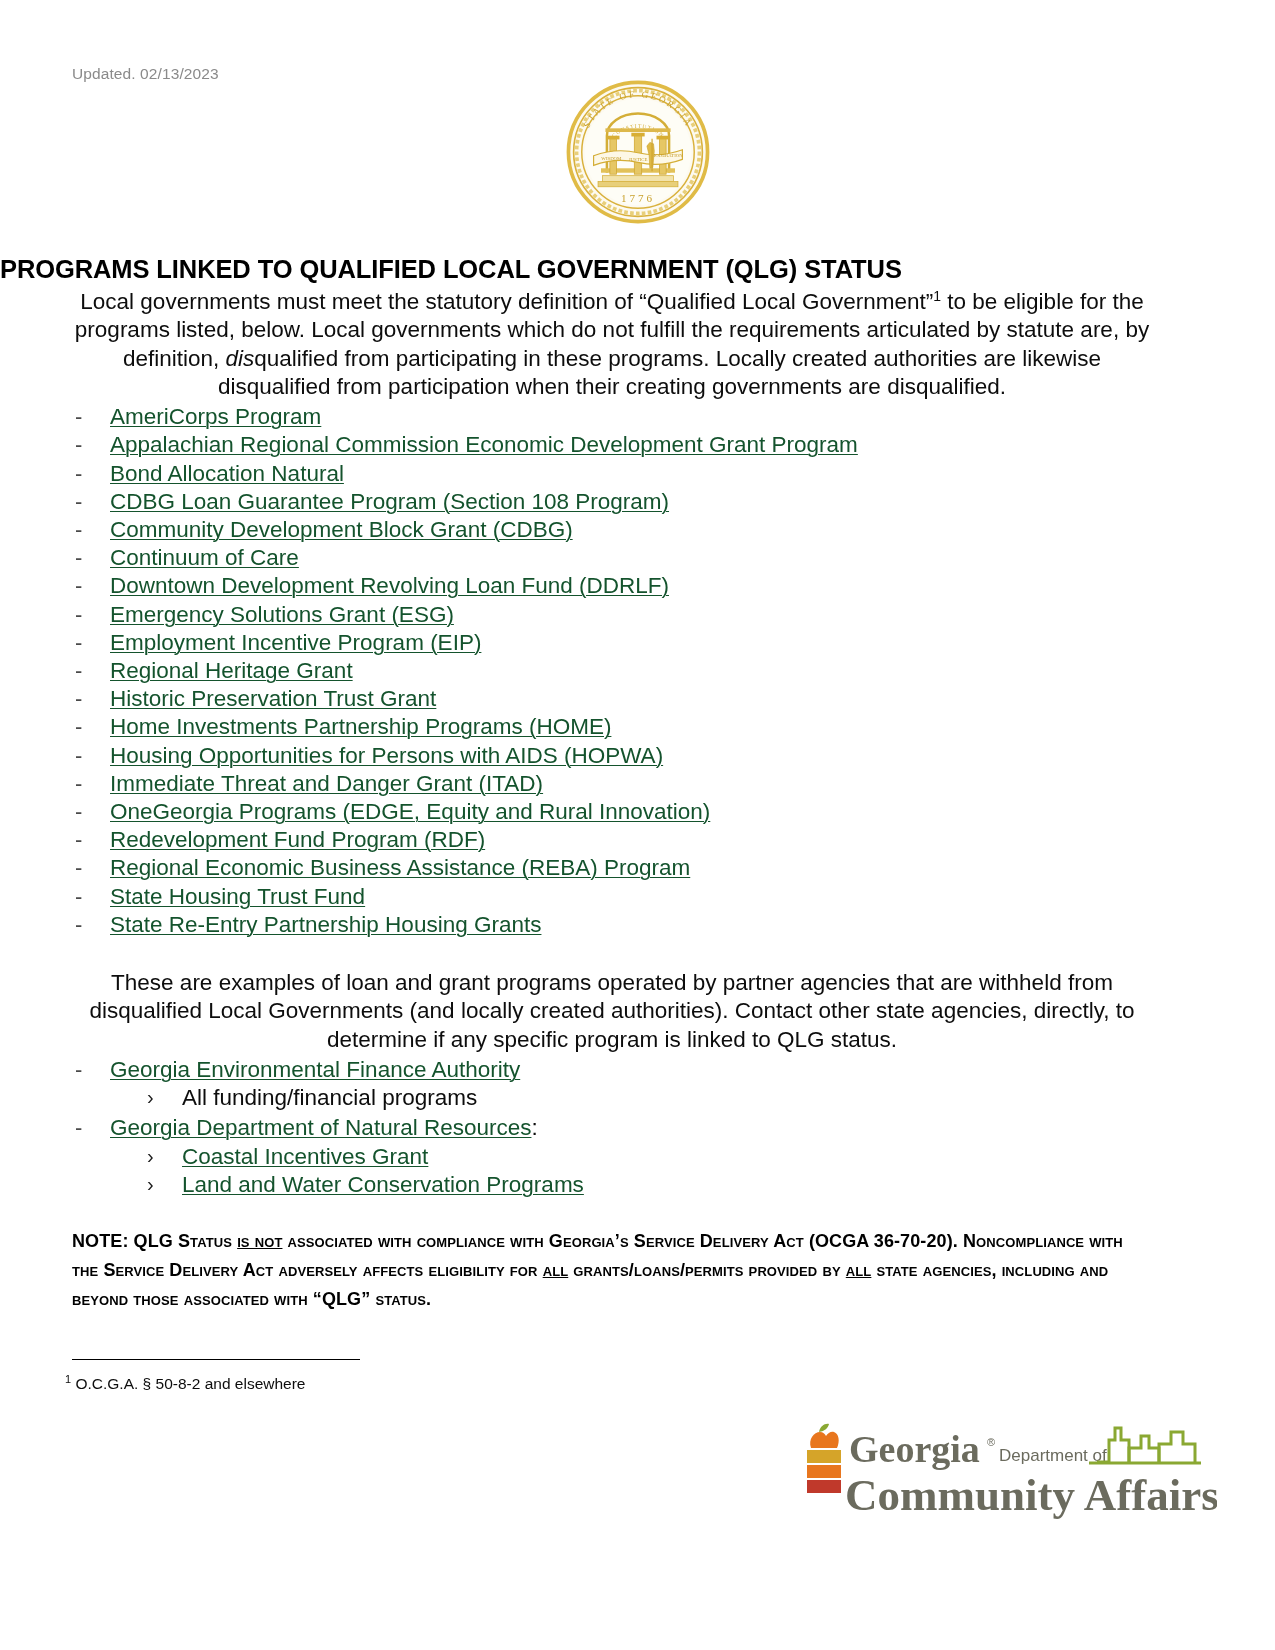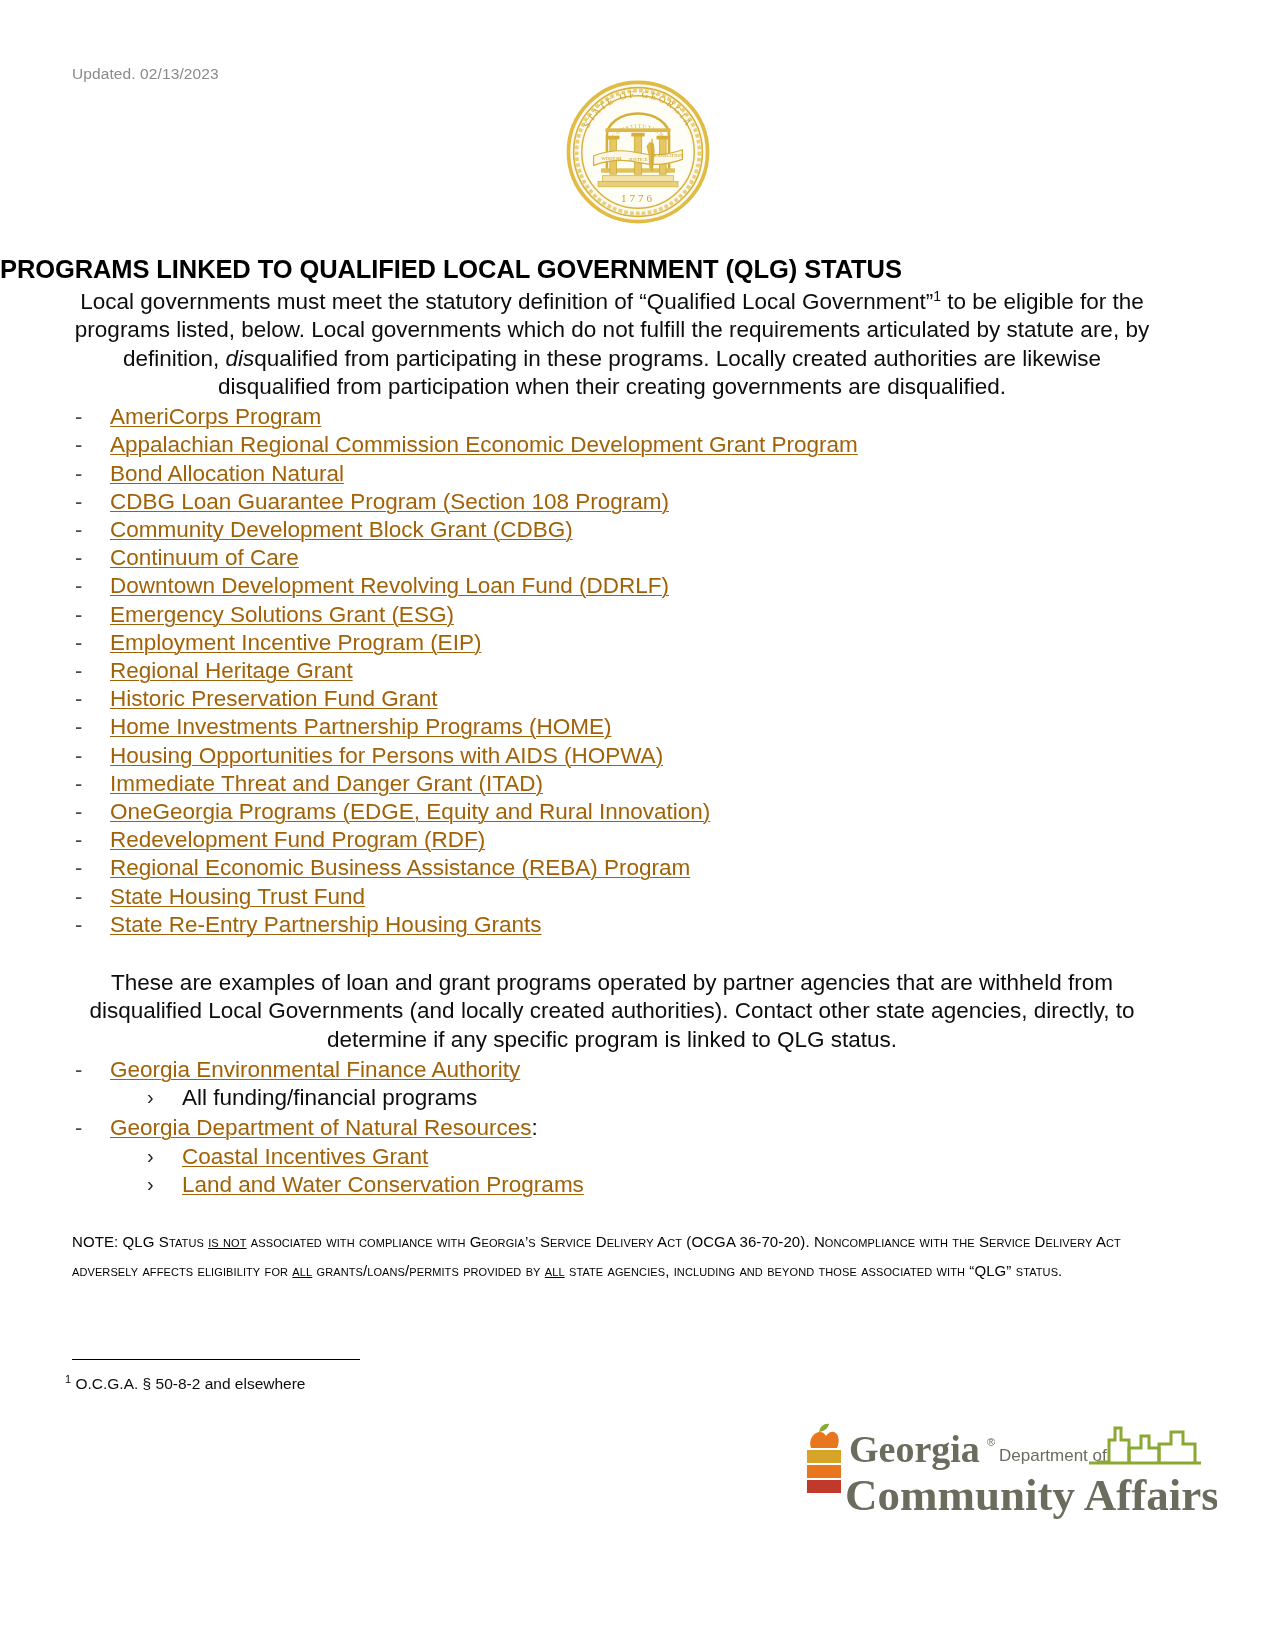--- a/index.html
+++ b/index.html
@@ -88,21 +88,21 @@
     margin: 0;
   }
   ul.dash-list > li .marker {
     position: absolute;
     left: 3px;
     top: 0;
     color: #4a4a4a;
     font-size: 22px;
   }
   a.lnk {
-    color: #a16207;
+    color: #14532d;
     text-decoration: underline;
     text-decoration-thickness: 1px;
     text-underline-offset: 2px;
   }
   .plain-after { color: #0d0d0d; }
 
   
   ul.sub-list {
     list-style: none;
     margin: 0;
@@ -121,23 +121,23 @@
     color: #1a1a1a;
     font-size: 20px;
   }
   ul.sub-list > li.black-item { color: #0d0d0d; }
 
   .gap-block { height: 30px; }
 
   
   .note {
     margin-top: 28px;
-    font-size: 15px;
+    font-size: 18px;
     line-height: 29px;
-    font-weight: normal;
+    font-weight: bold;
     font-variant: small-caps;
     color: #000;
     letter-spacing: .1px;
   }
   .note .u { text-decoration: underline; }
   .note .cap { font-variant: normal; }
 
   
   .footnote-rule {
     position: absolute;
@@ -228,21 +228,21 @@
       <li><span class="marker">-</span><a class="lnk" href="#">AmeriCorps Program</a></li>
       <li><span class="marker">-</span><a class="lnk" href="#">Appalachian Regional Commission Economic Development Grant Program</a></li>
       <li><span class="marker">-</span><a class="lnk" href="#">Bond Allocation Natural</a></li>
       <li><span class="marker">-</span><a class="lnk" href="#">CDBG Loan Guarantee Program (Section 108 Program)</a></li>
       <li><span class="marker">-</span><a class="lnk" href="#">Community Development Block Grant (CDBG)</a></li>
       <li><span class="marker">-</span><a class="lnk" href="#">Continuum of Care</a></li>
       <li><span class="marker">-</span><a class="lnk" href="#">Downtown Development Revolving Loan Fund (DDRLF)</a></li>
       <li><span class="marker">-</span><a class="lnk" href="#">Emergency Solutions Grant (ESG)</a></li>
       <li><span class="marker">-</span><a class="lnk" href="#">Employment Incentive Program (EIP)</a></li>
       <li><span class="marker">-</span><a class="lnk" href="#">Regional Heritage Grant</a></li>
-      <li><span class="marker">-</span><a class="lnk" href="#">Historic Preservation Fund Grant</a></li>
+      <li><span class="marker">-</span><a class="lnk" href="#">Historic Preservation Trust Grant</a></li>
       <li><span class="marker">-</span><a class="lnk" href="#">Home Investments Partnership Programs (HOME)</a></li>
       <li><span class="marker">-</span><a class="lnk" href="#">Housing Opportunities for Persons with AIDS (HOPWA)</a></li>
       <li><span class="marker">-</span><a class="lnk" href="#">Immediate Threat and Danger Grant (ITAD)</a></li>
       <li><span class="marker">-</span><a class="lnk" href="#">OneGeorgia Programs (EDGE, Equity and Rural Innovation)</a></li>
       <li><span class="marker">-</span><a class="lnk" href="#">Redevelopment Fund Program (RDF)</a></li>
       <li><span class="marker">-</span><a class="lnk" href="#">Regional Economic Business Assistance (REBA) Program</a></li>
       <li><span class="marker">-</span><a class="lnk" href="#">State Housing Trust Fund</a></li>
       <li><span class="marker">-</span><a class="lnk" href="#">State Re-Entry Partnership Housing Grants</a></li>
     </ul>
 

